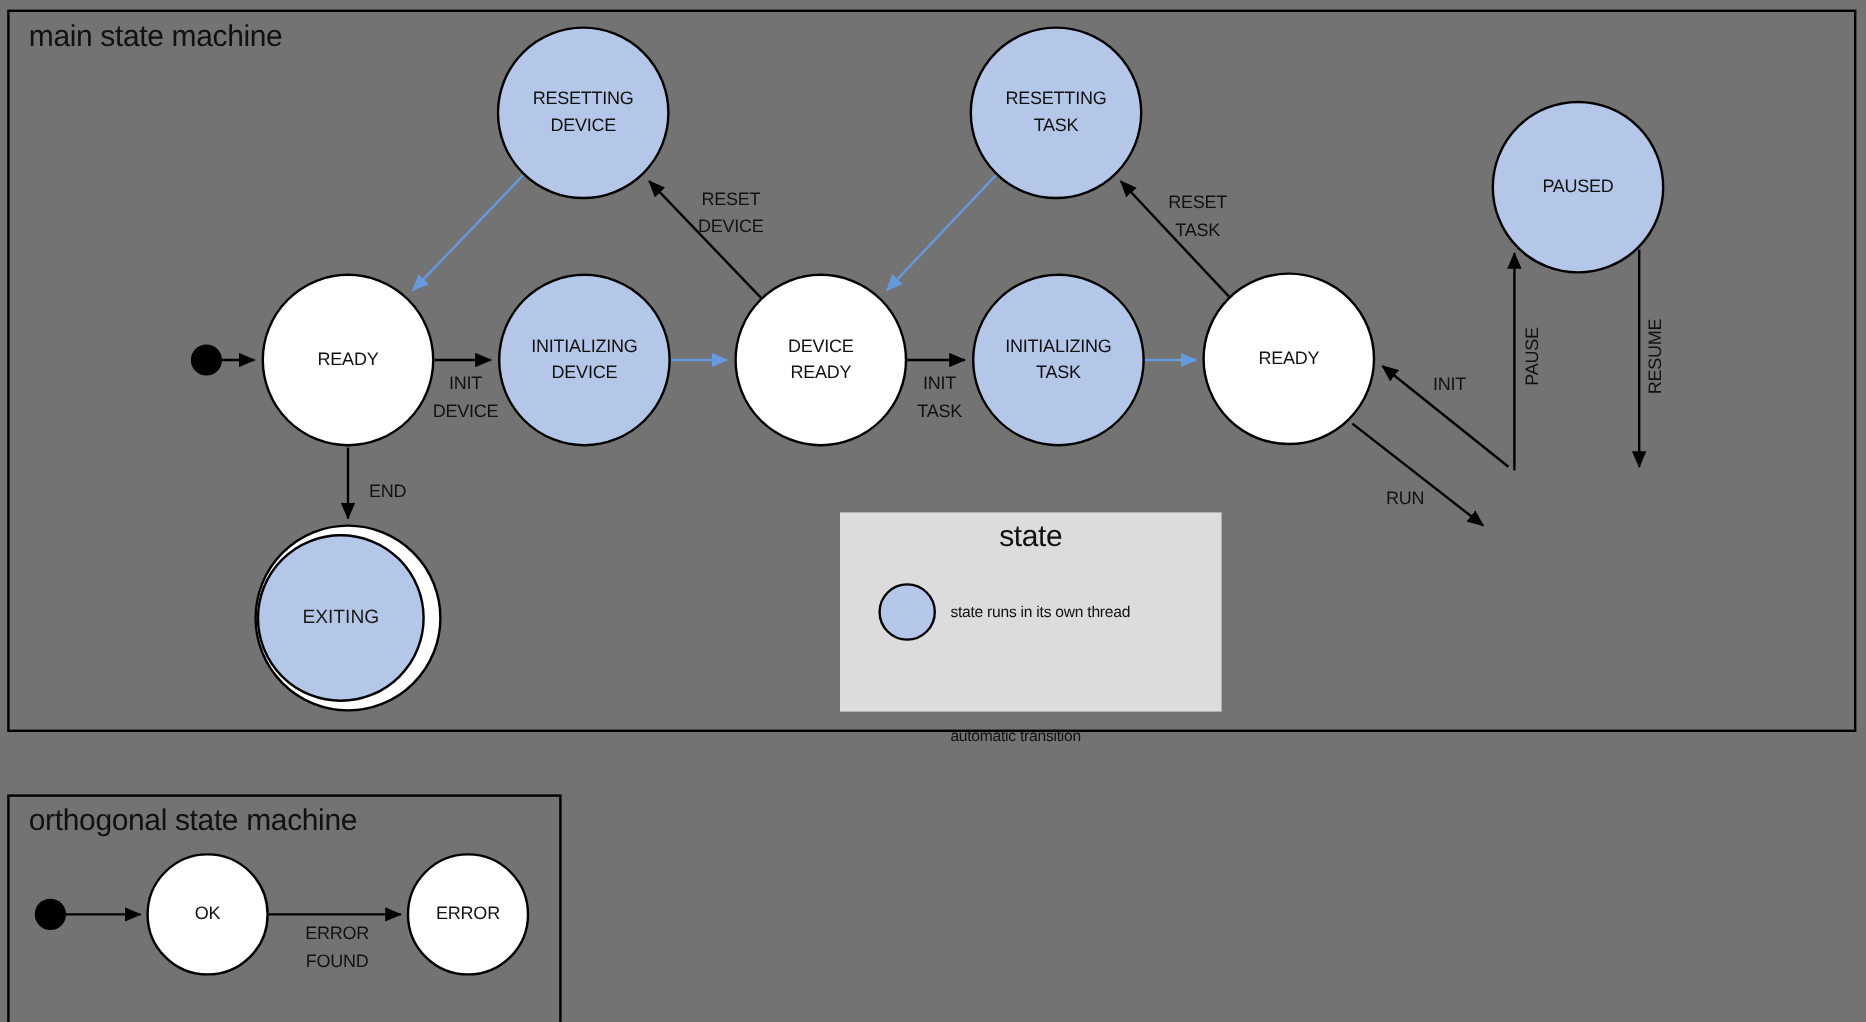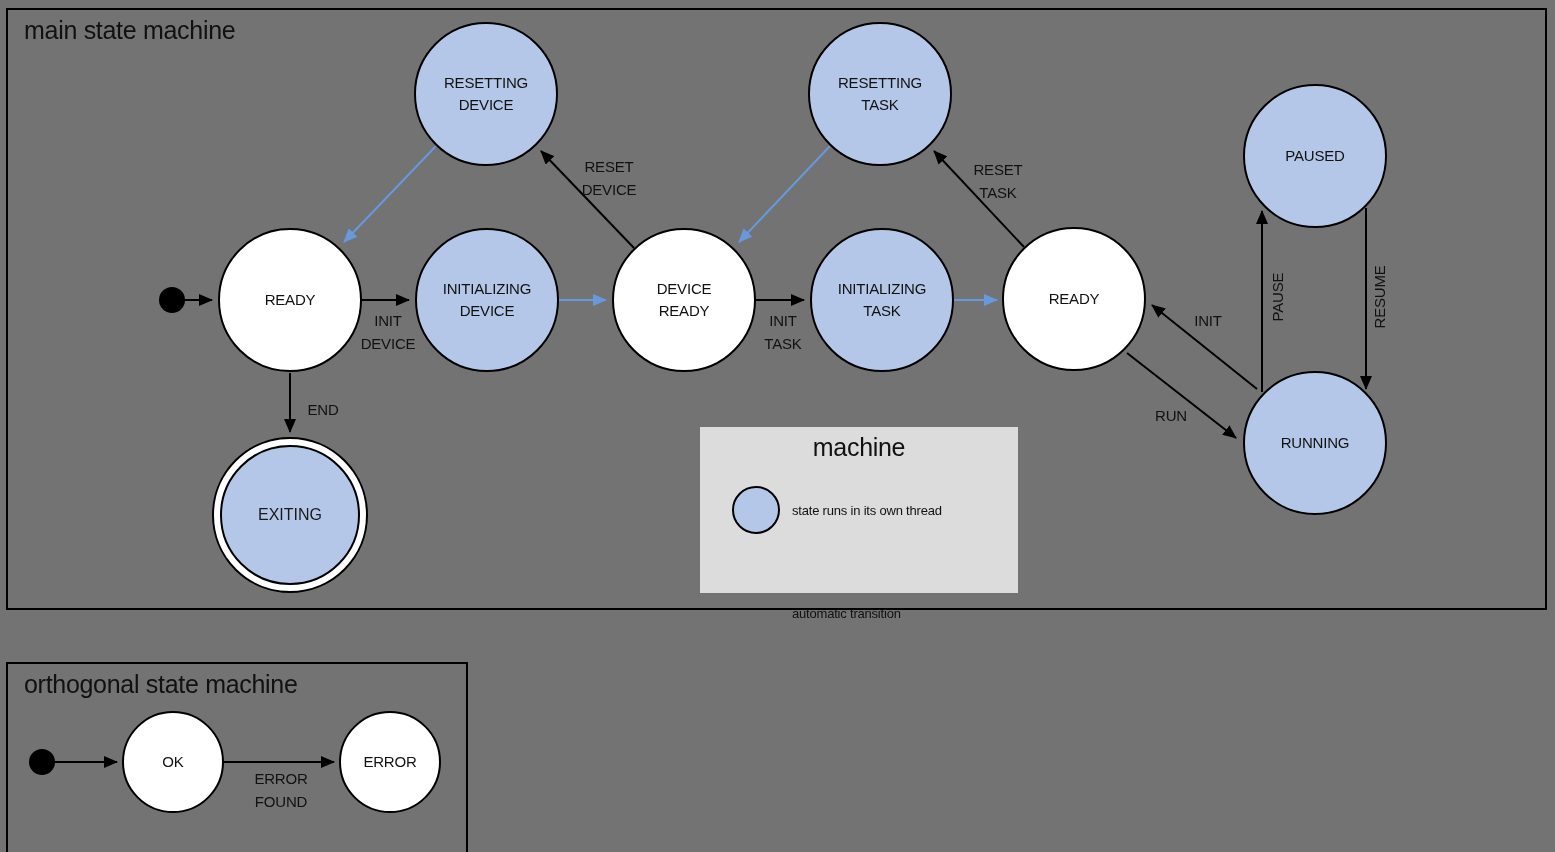--- a/index.html
+++ b/index.html
@@ -12,21 +12,21 @@
   svg.edges{position:absolute;left:0;top:0;pointer-events:none;}
   svg.edges line{pointer-events:stroke;}
   .state{
     position:absolute;border:2px solid #000;border-radius:50%;box-sizing:border-box;
     display:flex;align-items:center;justify-content:center;text-align:center;background:#fff;
   }
   .state.blue{background:#b5c7e8;}
   .state .lbl{font-size:15px;font-weight:400;letter-spacing:-0.2px;line-height:1.45;white-space:pre-line;color:#111;}
   .final-outer{
     position:absolute;border:2px solid #000;border-radius:50%;box-sizing:border-box;background:#fff;
-    display:flex;align-items:center;justify-content:center;
+    display:flex;align-items:center;justify-content:flex-start;
   }
   .final-inner{
     width:140px;height:140px;border:2px solid #000;border-radius:50%;box-sizing:border-box;background:#b5c7e8;
     display:flex;align-items:center;justify-content:center;text-align:center;
   }
   .dot{position:absolute;width:26px;height:26px;border-radius:50%;background:#000;}
   .edge-label{
     position:absolute;transform:translate(-50%,-50%);font-size:15px;font-weight:500;letter-spacing:-0.2px;
     line-height:1.5;text-align:center;white-space:pre-line;color:#111;
   }
@@ -106,23 +106,20 @@
     <span class="lbl">RESETTING
 DEVICE</span>
   </div>
   <div class="state blue" style="left:808px;top:22px;width:144px;height:144px;">
     <span class="lbl">RESETTING
 TASK</span>
   </div>
   <div class="state blue" style="left:1243px;top:84px;width:144px;height:144px;">
     <span class="lbl">PAUSED</span>
   </div>
-  <div class="state blue" style="left:1243px;top:371px;width:144px;height:144px;">
-    <span class="lbl">RUNNING</span>
-  </div>
   <div class="final-outer" style="left:212px;top:437px;width:156px;height:156px;">
     <div class="final-inner">
       <span class="lbl">EXITING</span>
     </div>
   </div>
 
   <div class="edge-label" style="left:388px;top:332px;">INIT
 DEVICE</div>
   <div class="edge-label" style="left:783px;top:332px;">INIT
 TASK</div>
@@ -130,21 +127,21 @@
 DEVICE</div>
   <div class="edge-label" style="left:998px;top:181px;">RESET
 TASK</div>
   <div class="edge-label" style="left:1208px;top:321px;">INIT</div>
   <div class="edge-label" style="left:1171px;top:416px;">RUN</div>
   <div class="edge-label rot" style="left:1278px;top:297px;">PAUSE</div>
   <div class="edge-label rot" style="left:1380px;top:297px;">RESUME</div>
   <div class="edge-label" style="left:312px;top:410px;margin-left:11px;">END</div>
 
   <div class="legend-box">
-    <div class="legend-title">machine</div>
+    <div class="legend-title">state</div>
     <div class="legend-circle"></div>
     <div class="legend-text" style="top:83px;">state runs in its own thread</div>
     <div class="legend-text" style="top:138px;margin-top:48px;">automatic transition</div>
   </div>
 
   <div class="dot" style="left:29px;top:749px;"></div>
   <div class="state" style="left:122px;top:711px;width:102px;height:102px;">
     <span class="lbl">OK</span>
   </div>
   <div class="state" style="left:339px;top:711px;width:102px;height:102px;">

